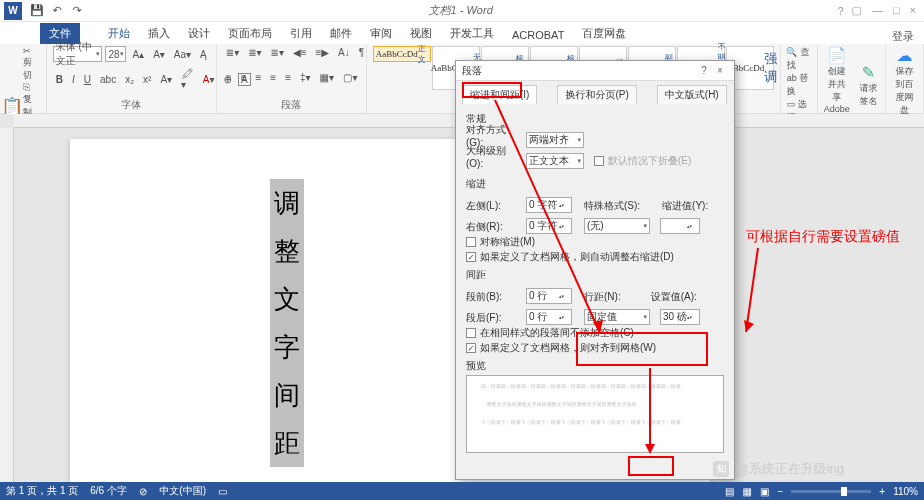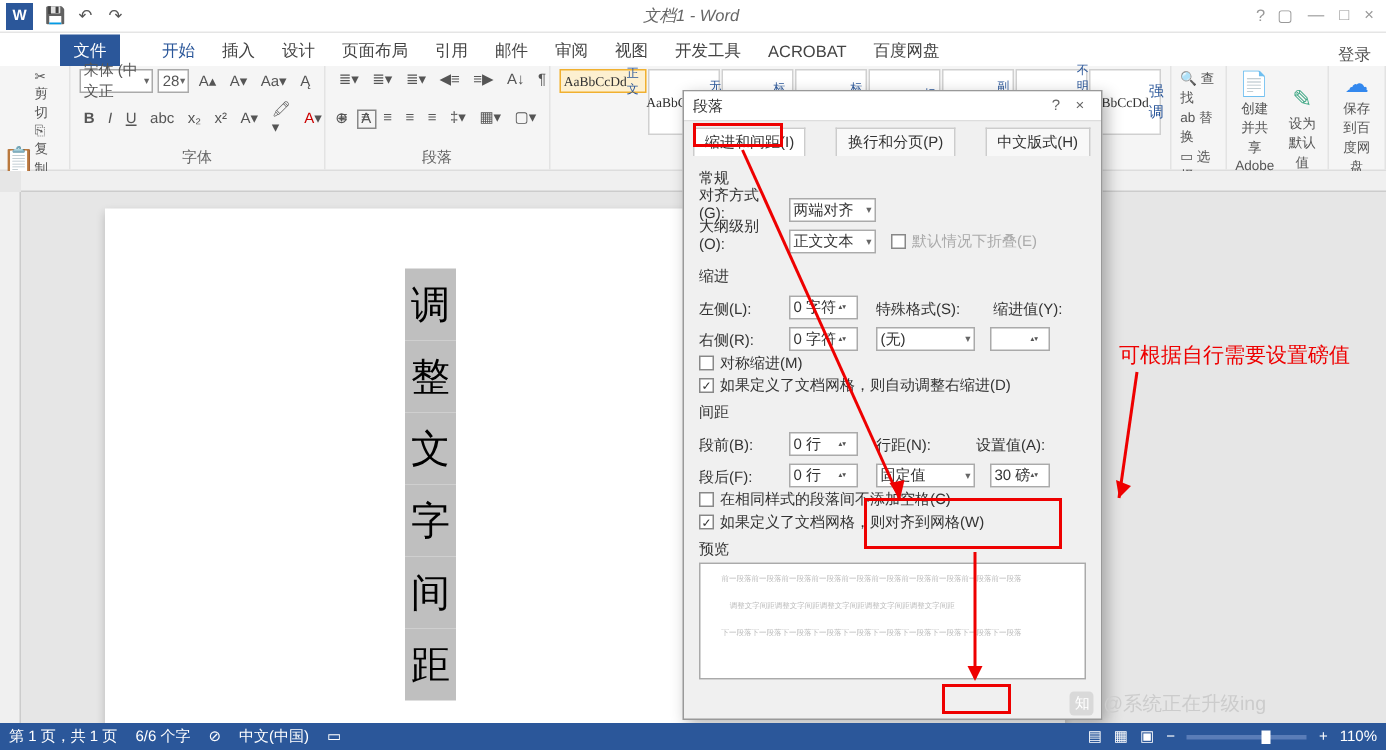--- a/index.html
+++ b/index.html
@@ -204,21 +204,21 @@
         <div class="stylebox">
           <div class="prev" style="font-size:12px">AaBbC</div>
           <div style="font-size:8px;color:#2b579a">副标题</div>
         </div>
         <div class="stylebox">
           <div class="prev" style="font-size:9px">AaBbCcDd</div>
           <div style="font-size:8px;color:#2b579a">不明显强调</div>
         </div>
         <div class="stylebox">
           <div class="prev" style="font-size:9px">AaBbCcDd</div>
-          <div style="font-size:10px;color:#2b579a">强调</div>
+          <div style="font-size:13px;color:#2b579a">强调</div>
         </div>
       </div>
     <div class="glabel">样式</div>
   </div>
   <div class="rgroup" style="width:46px">
     <div style="font-size:9px">
       <div>🔍 <span>查找</span></div>
       <div>ab <span>替换</span></div>
       <div>▭ <span>选择</span></div>
     </div>
@@ -226,21 +226,21 @@
   </div>
   <div class="rgroup" style="width:90px;font-size:9px;text-align:center">
     <div class="rrow" style="justify-content:center;gap:8px">
       <div>
         <div style="font-size:16px;color:#c33">📄</div>
         <div>创建并共享</div>
           <div>Adobe PDF</div>
       </div>
       <div>
         <div style="font-size:16px;color:#4a8">✎</div>
-        <div>设为默认值</div>
+        <div>请求签名</div>
       </div>
     </div>
     <div class="glabel">Adobe Acrobat</div>
   </div>
   <div class="rgroup" style="width:48px;font-size:9px;text-align:center">
     <div>
       <div style="font-size:16px;color:#38e">☁</div>
       <div>保存到百度网盘</div>
     </div>
     <div class="glabel">保存</div>

